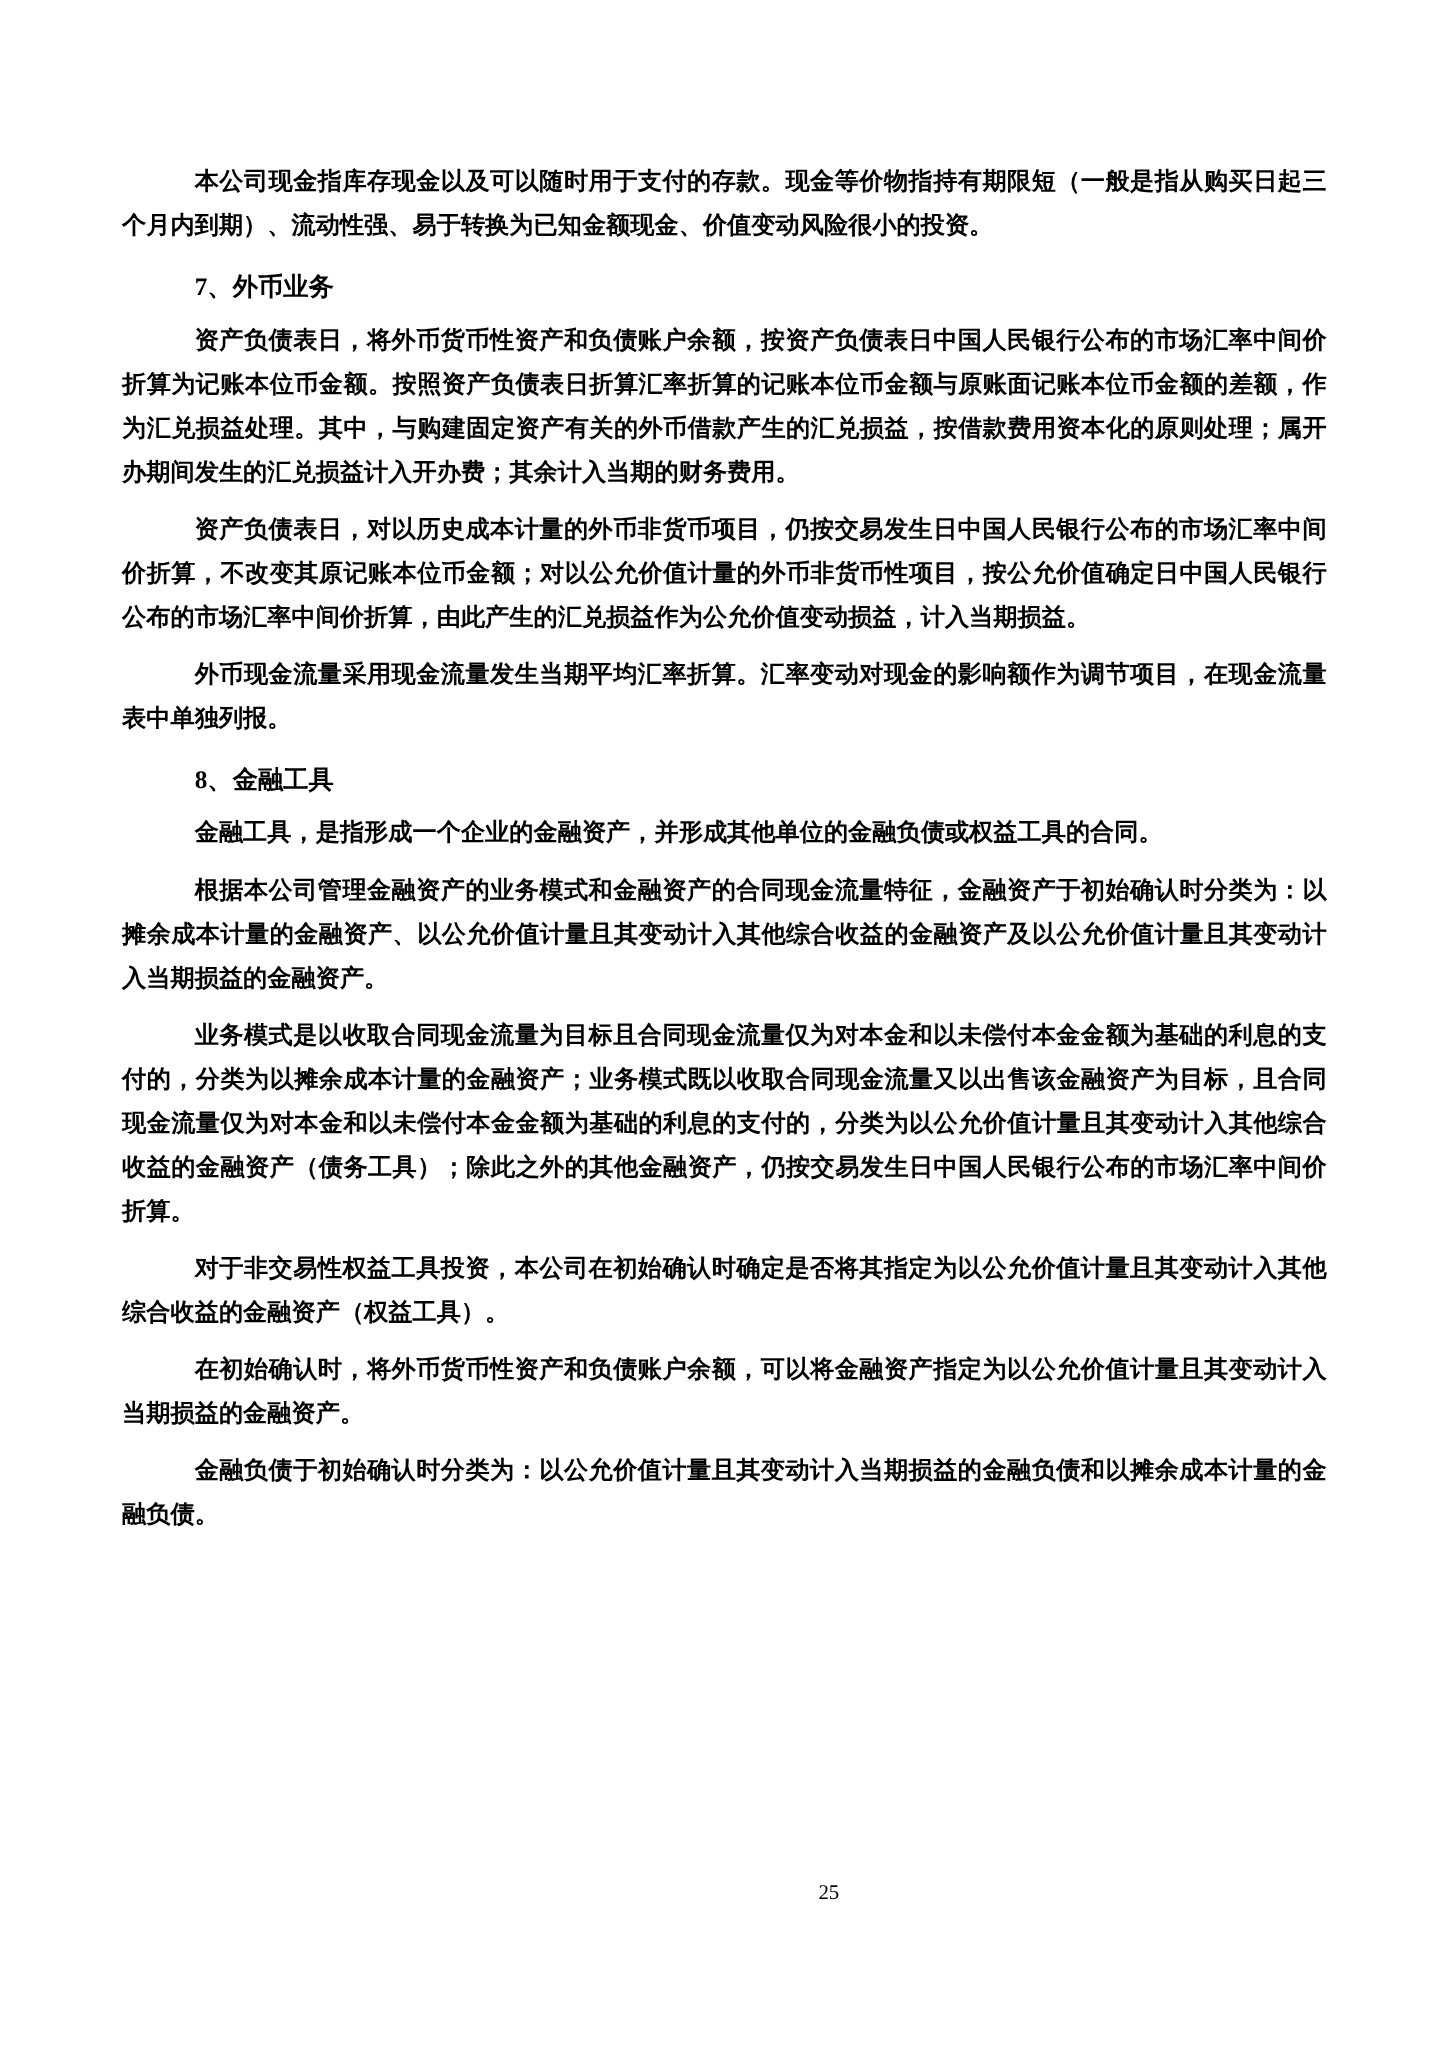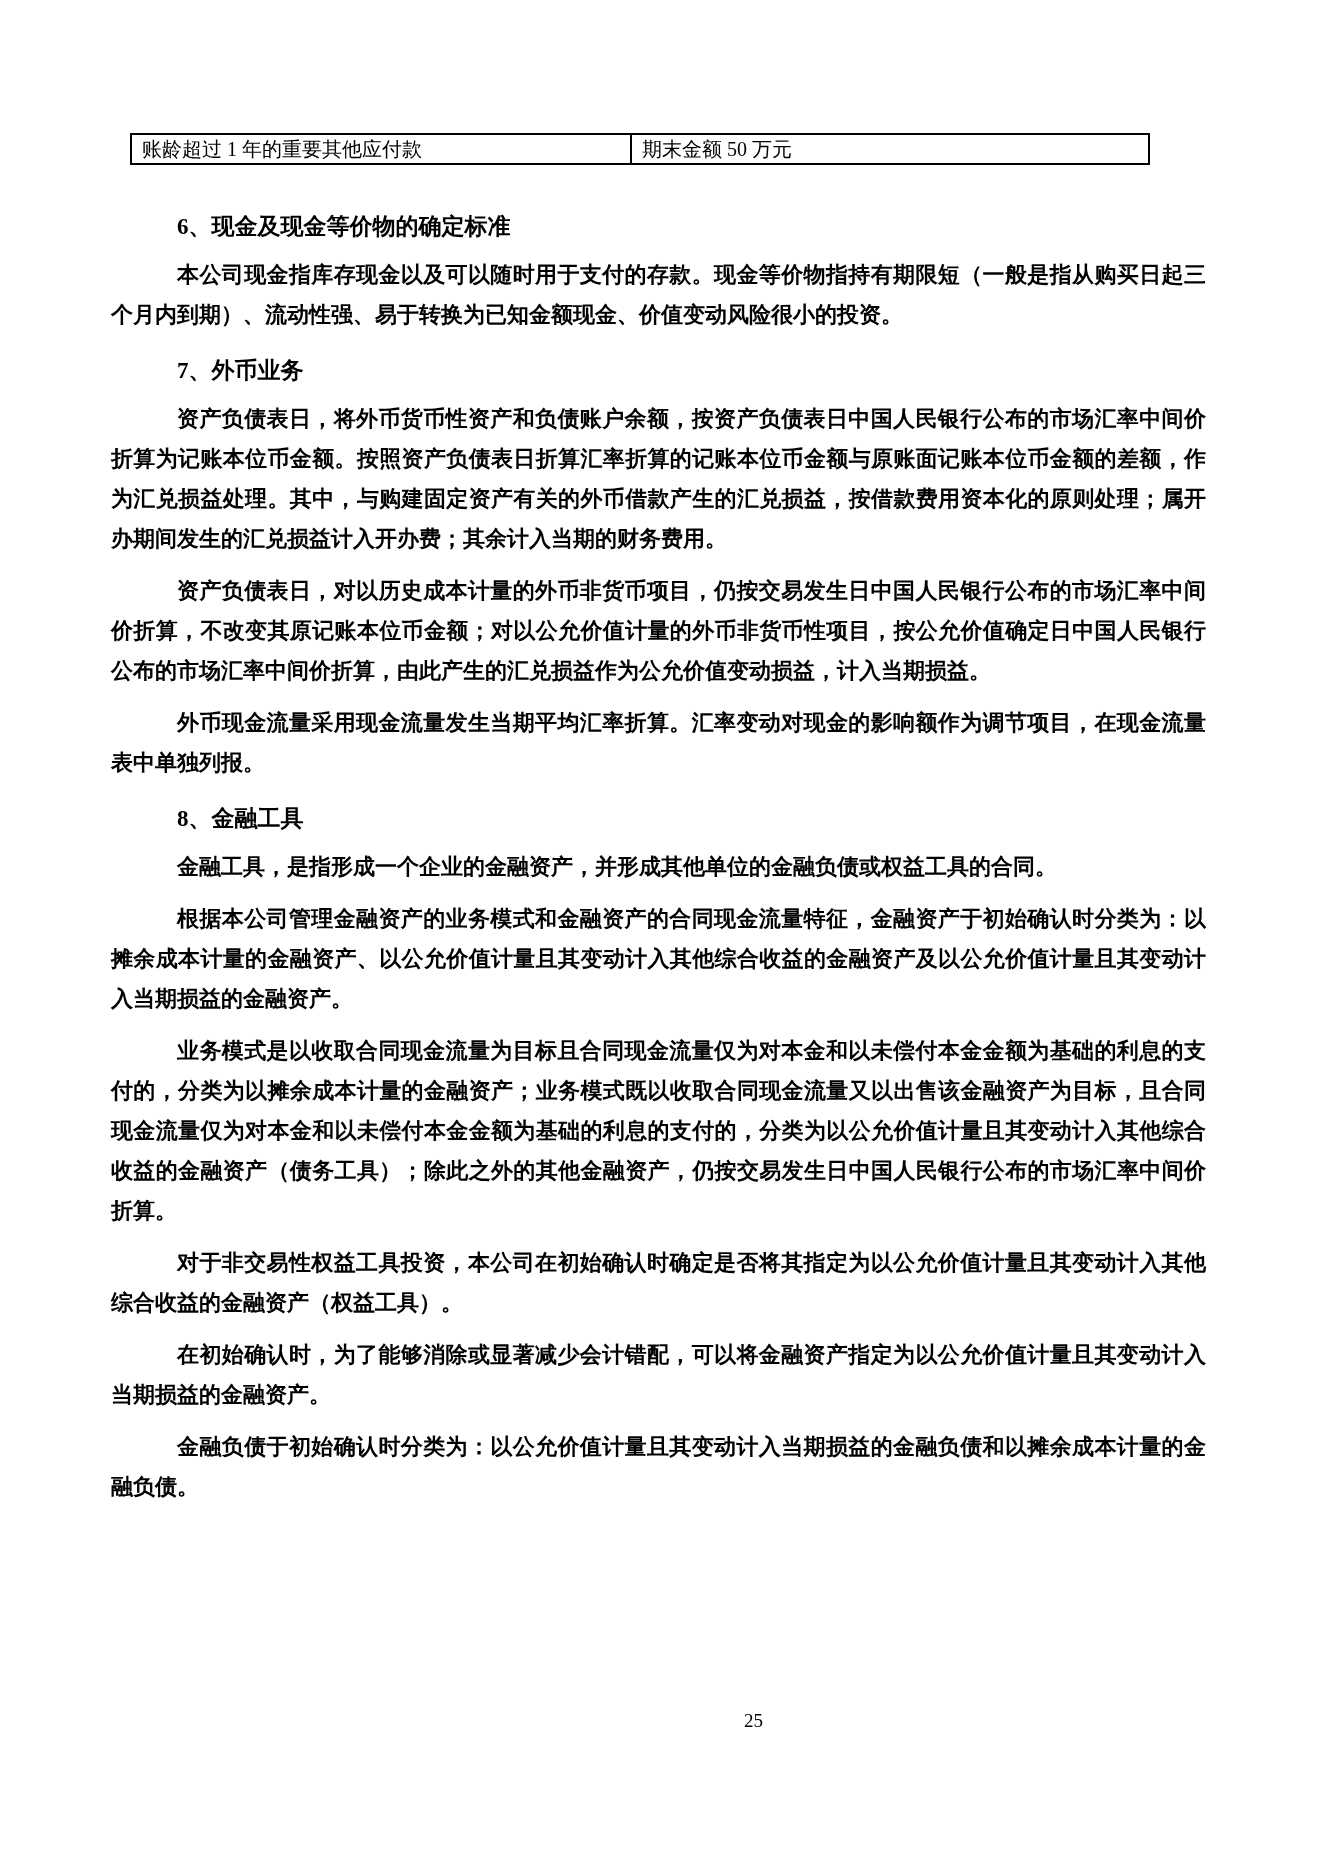--- a/index.html
+++ b/index.html
@@ -61,40 +61,31 @@
     font-family: Liberation Serif, serif;
     font-size: 19px;
     color: #000000;
   }
 </style>
 </head>
 <body>
 
 <div class="page">
 
-  <table class="info-table">
-    <tbody>
-        <tr>
-      <td class="c1">账龄超过 1 年的重要其他应付款</td>
-      <td class="c2">期末金额 50 万元</td>
-    </tr>
-  </tbody>
-    </table>
 
-  <h2 class="sec-heading first">6、现金及现金等价物的确定标准</h2>
   <p class="para">本公司现金指库存现金以及可以随时用于支付的存款。现金等价物指持有期限短（一般是指从购买日起三个月内到期）、流动性强、易于转换为已知金额现金、价值变动风险很小的投资。</p>
 
   <h2 class="sec-heading">7、外币业务</h2>
   <p class="para">资产负债表日，将外币货币性资产和负债账户余额，按资产负债表日中国人民银行公布的市场汇率中间价折算为记账本位币金额。按照资产负债表日折算汇率折算的记账本位币金额与原账面记账本位币金额的差额，作为汇兑损益处理。其中，与购建固定资产有关的外币借款产生的汇兑损益，按借款费用资本化的原则处理；属开办期间发生的汇兑损益计入开办费；其余计入当期的财务费用。</p>
   <p class="para">资产负债表日，对以历史成本计量的外币非货币项目，仍按交易发生日中国人民银行公布的市场汇率中间价折算，不改变其原记账本位币金额；对以公允价值计量的外币非货币性项目，按公允价值确定日中国人民银行公布的市场汇率中间价折算，由此产生的汇兑损益作为公允价值变动损益，计入当期损益。</p>
   <p class="para">外币现金流量采用现金流量发生当期平均汇率折算。汇率变动对现金的影响额作为调节项目，在现金流量表中单独列报。</p>
 
   <h2 class="sec-heading">8、金融工具</h2>
   <p class="para">金融工具，是指形成一个企业的金融资产，并形成其他单位的金融负债或权益工具的合同。</p>
   <p class="para">根据本公司管理金融资产的业务模式和金融资产的合同现金流量特征，金融资产于初始确认时分类为：以摊余成本计量的金融资产、以公允价值计量且其变动计入其他综合收益的金融资产及以公允价值计量且其变动计入当期损益的金融资产。</p>
   <p class="para">业务模式是以收取合同现金流量为目标且合同现金流量仅为对本金和以未偿付本金金额为基础的利息的支付的，分类为以摊余成本计量的金融资产；业务模式既以收取合同现金流量又以出售该金融资产为目标，且合同现金流量仅为对本金和以未偿付本金金额为基础的利息的支付的，分类为以公允价值计量且其变动计入其他综合收益的金融资产（债务工具）；除此之外的其他金融资产，仍按交易发生日中国人民银行公布的市场汇率中间价折算。</p>
   <p class="para">对于非交易性权益工具投资，本公司在初始确认时确定是否将其指定为以公允价值计量且其变动计入其他综合收益的金融资产（权益工具）。</p>
-  <p class="para">在初始确认时，为了能够消除或显著减少会计错配，可以将金融资产指定为以公允价值计量且其变动计入当期损益的金融资产。</p>
+  <p class="para">在初始确认时，将外币货币性资产和负债账户余额，可以将金融资产指定为以公允价值计量且其变动计入当期损益的金融资产。</p>
   <p class="para">金融负债于初始确认时分类为：以公允价值计量且其变动计入当期损益的金融负债和以摊余成本计量的金融负债。</p>
 
   <div class="page-number">25</div>
 
 </div>
 
 </body></html>

